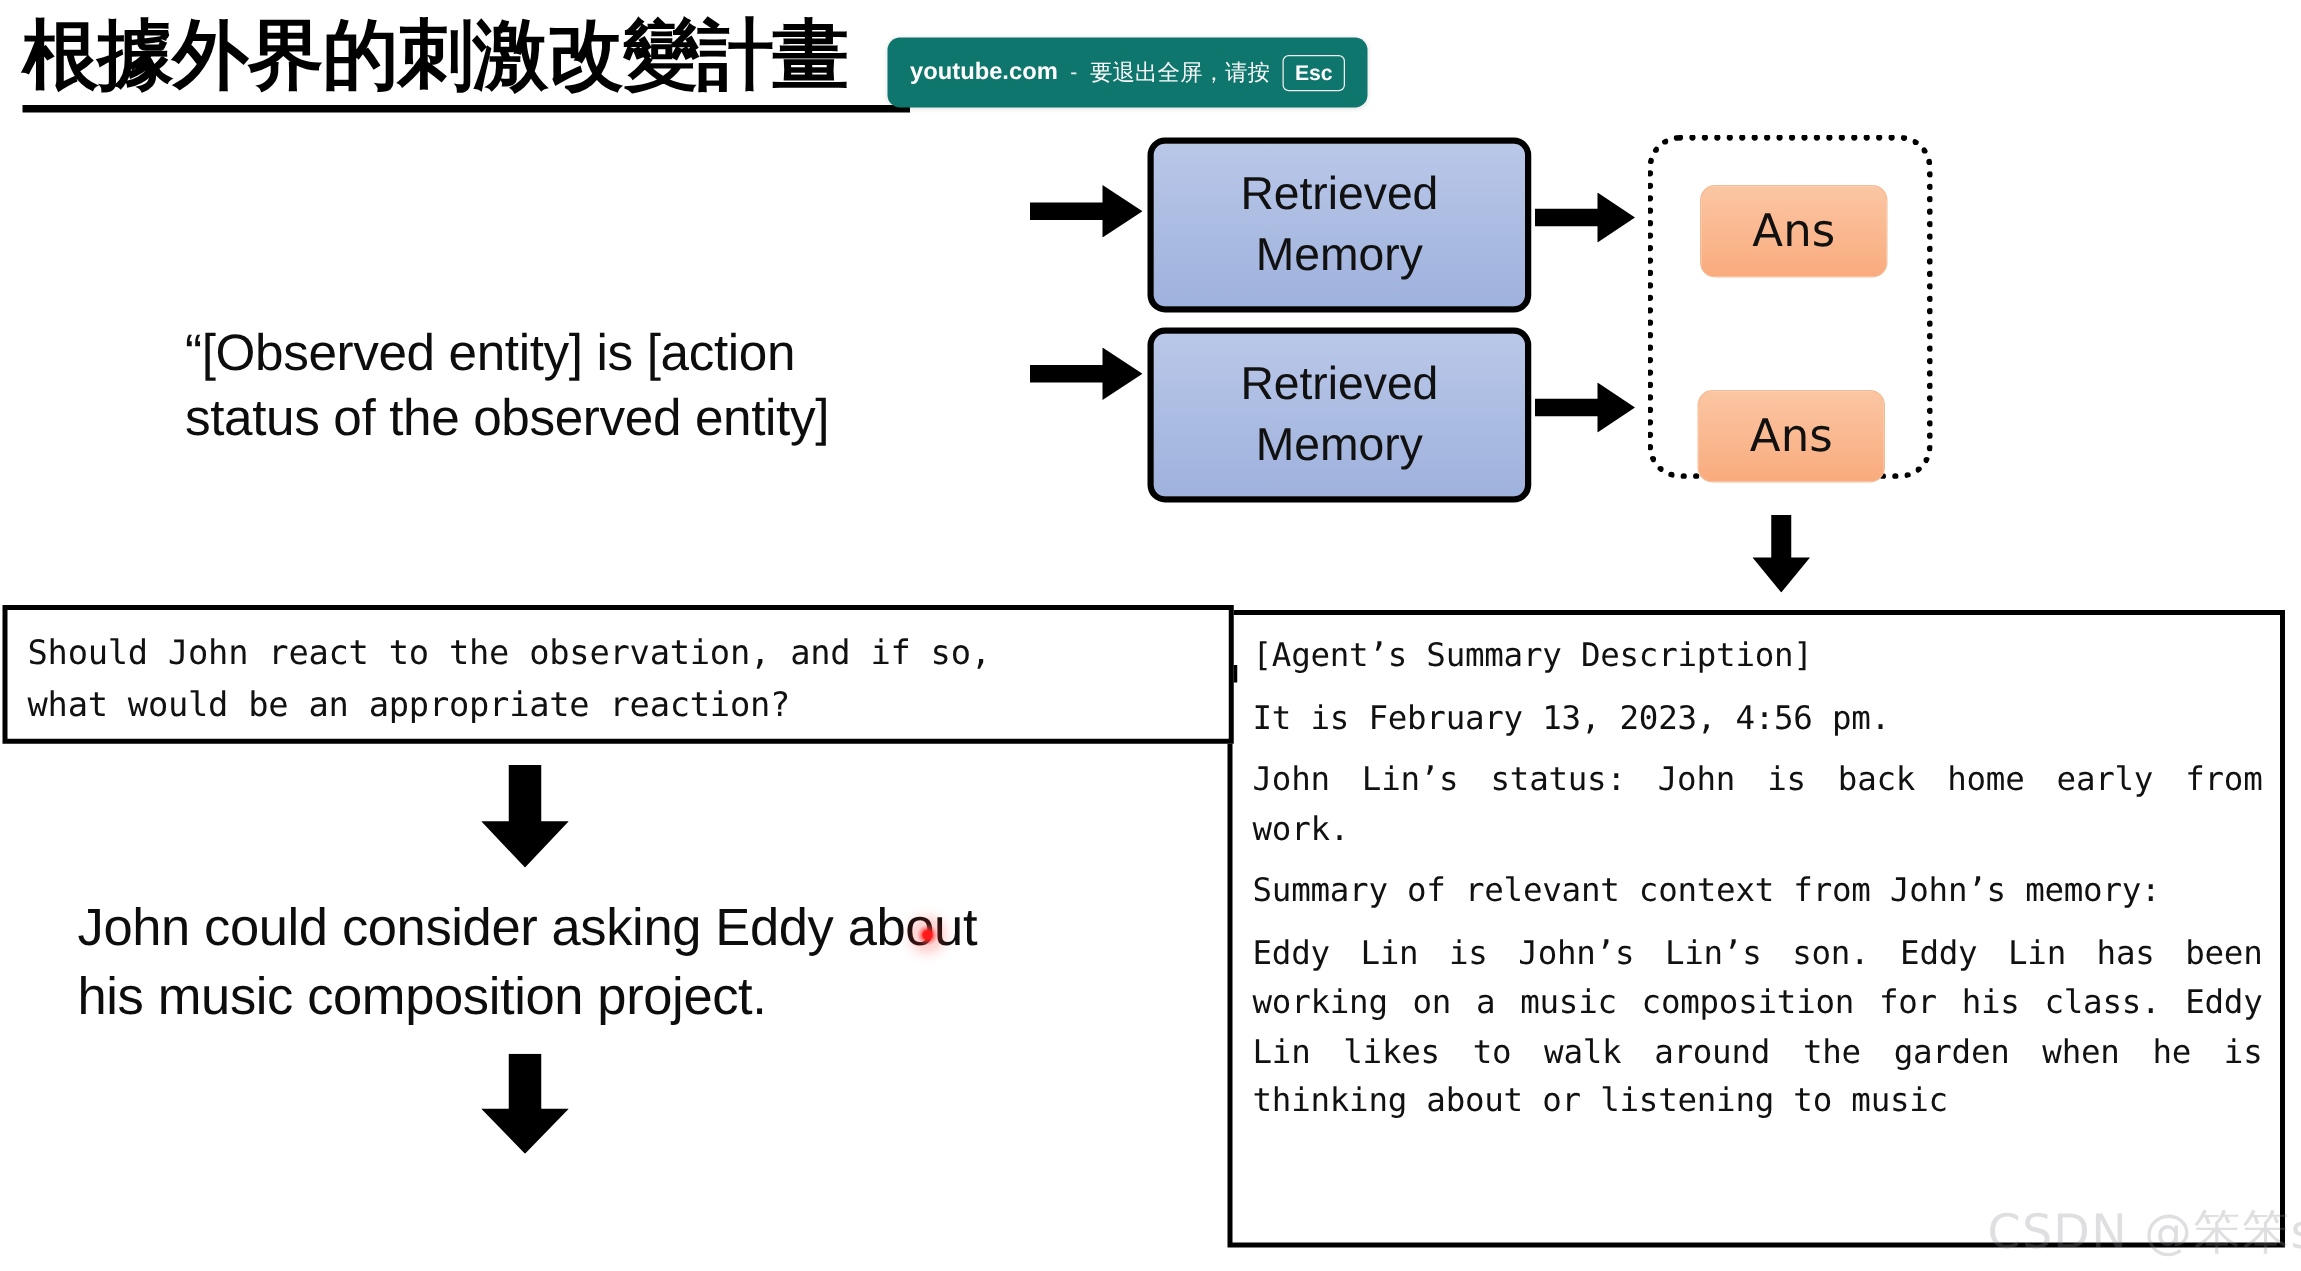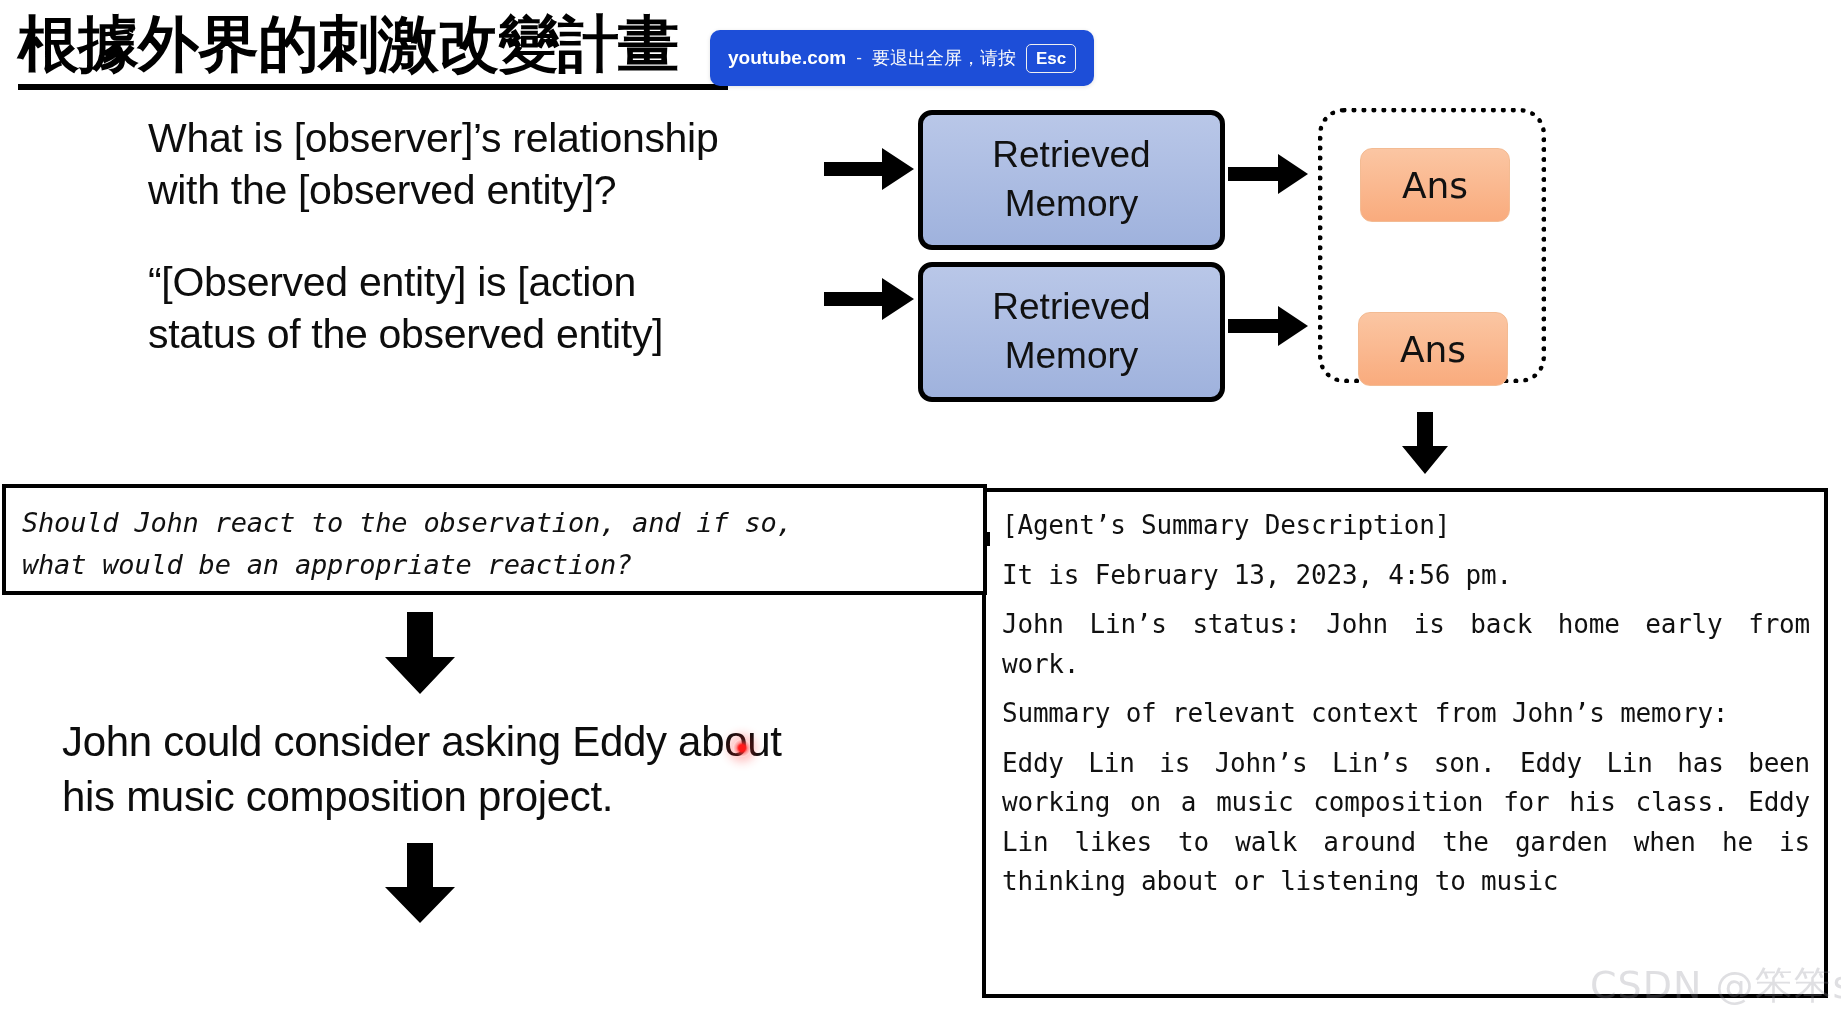--- a/index.html
+++ b/index.html
@@ -43,21 +43,21 @@
   #fs-toast {
     position: absolute;
     left: 710px;
     top: 30px;
     height: 56px;
     display: flex;
     align-items: center;
     gap: 10px;
     padding: 0 18px;
     border-radius: 10px;
-    background: #1d4ed8;
+    background: #0f766e;
     box-shadow: 0 1px 4px rgba(0,0,0,0.12);
   }
   #fs-toast .host {
     font-family: "Liberation Sans", sans-serif;
     font-weight: bold;
     font-size: 19px;
     color: #ffffff;
   }
   #fs-toast .dash {
     font-size: 17px;
@@ -188,22 +188,20 @@
   <div id="slide-title">根據外界的刺激改變計畫</div>
   <div id="title-rule"></div>
 
   <div id="fs-toast">
     <span class="host">youtube.com</span>
     <span class="dash">-</span>
     <span class="msg">要退出全屏，请按</span>
     <span class="esckey">Esc</span>
   </div>
 
-  <div class="prompt-text" style="left:148px; top:112px; width:680px;">What is [observer]’s relationship
-with the [observed entity]?</div>
 
   <div class="prompt-text" style="left:148px; top:256px; width:680px;">“[Observed entity] is [action
 status of the observed entity]</div>
 
   <div class="arrow" style="left:824px; top:148px;">
     <svg width="90" height="42" viewBox="0 0 90 42">
       <path d="M0 14 H58 V0 L90 21 L58 42 V28 H0 Z" fill="#000000"></path>
     </svg>
   </div>
 
@@ -250,21 +248,21 @@
     <div class="mono-text" style="padding-top:0;">Summary of relevant context from John’s memory:</div>
     <div class="mono-text" style="padding-top:0;">Eddy Lin is John’s Lin’s son. Eddy Lin has been working on a music composition for his class. Eddy Lin likes to walk around the garden when he is thinking about or listening to music</div>
   </div>
 
   <div class="arrow" style="left:920px; top:518px;">
     <svg width="70" height="42" viewBox="0 0 70 42">
       <path d="M70 14 H26 V0 L0 21 L26 42 V28 H70 Z" fill="#000000"></path>
     </svg>
   </div>
 
-  <div class="mono-box" id="q-box" style="left:2px; top:484px; width:985px; height:111px;font-style:italic;">
+  <div class="mono-box" id="q-box" style="left:2px; top:484px; width:985px; height:111px;">
     <div class="mono-text">Should John react to the observation, and if so,
 what would be an appropriate reaction?</div>
   </div>
 
   <div class="arrow" style="left:385px; top:612px;">
     <svg width="70" height="82" viewBox="0 0 70 82">
       <path d="M22 0 H48 V45 H70 L35 82 L0 45 H22 Z" fill="#000000"></path>
     </svg>
   </div>
 

